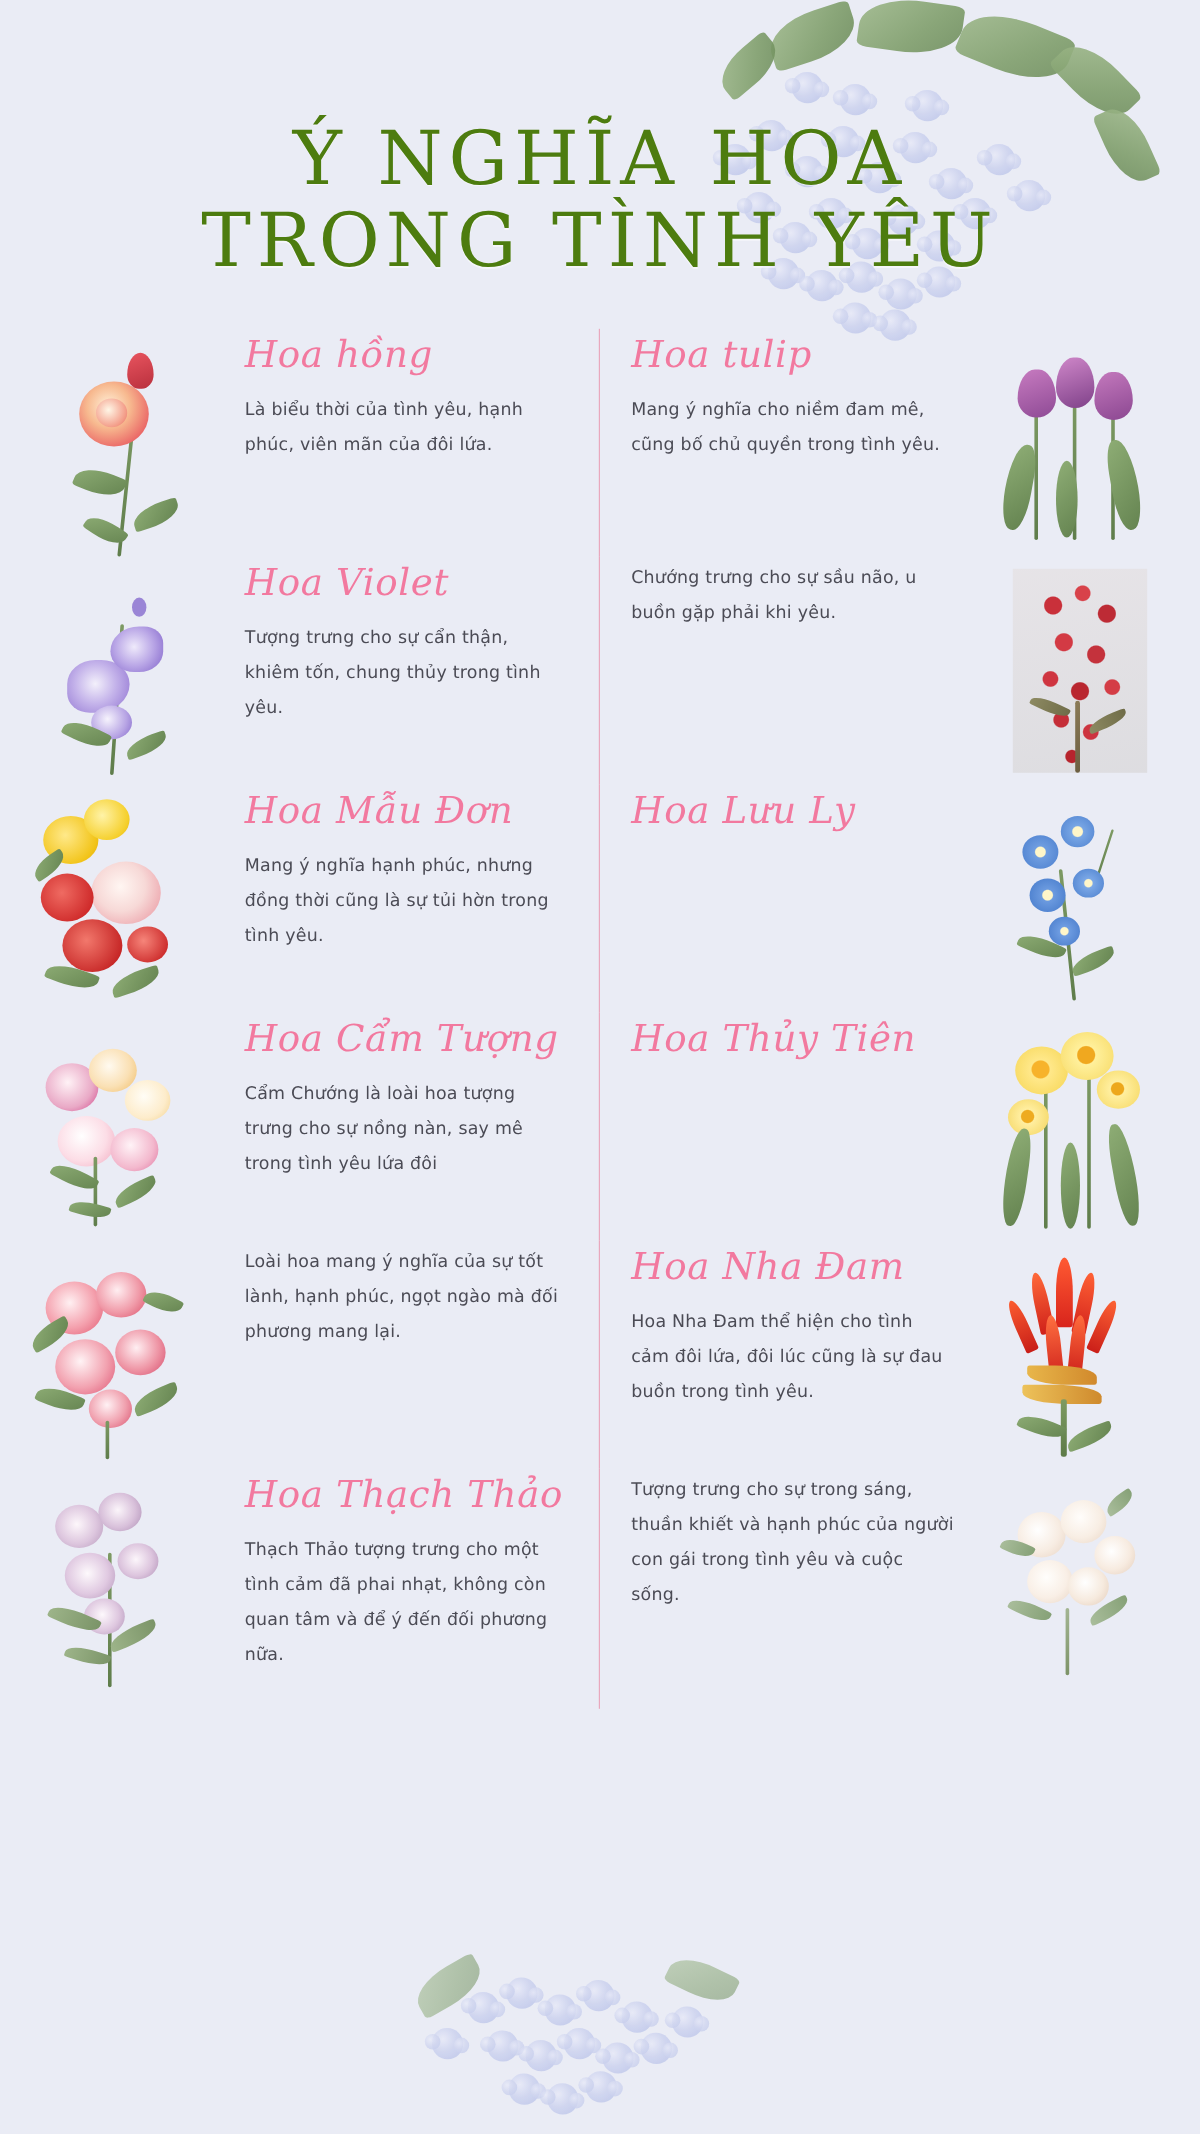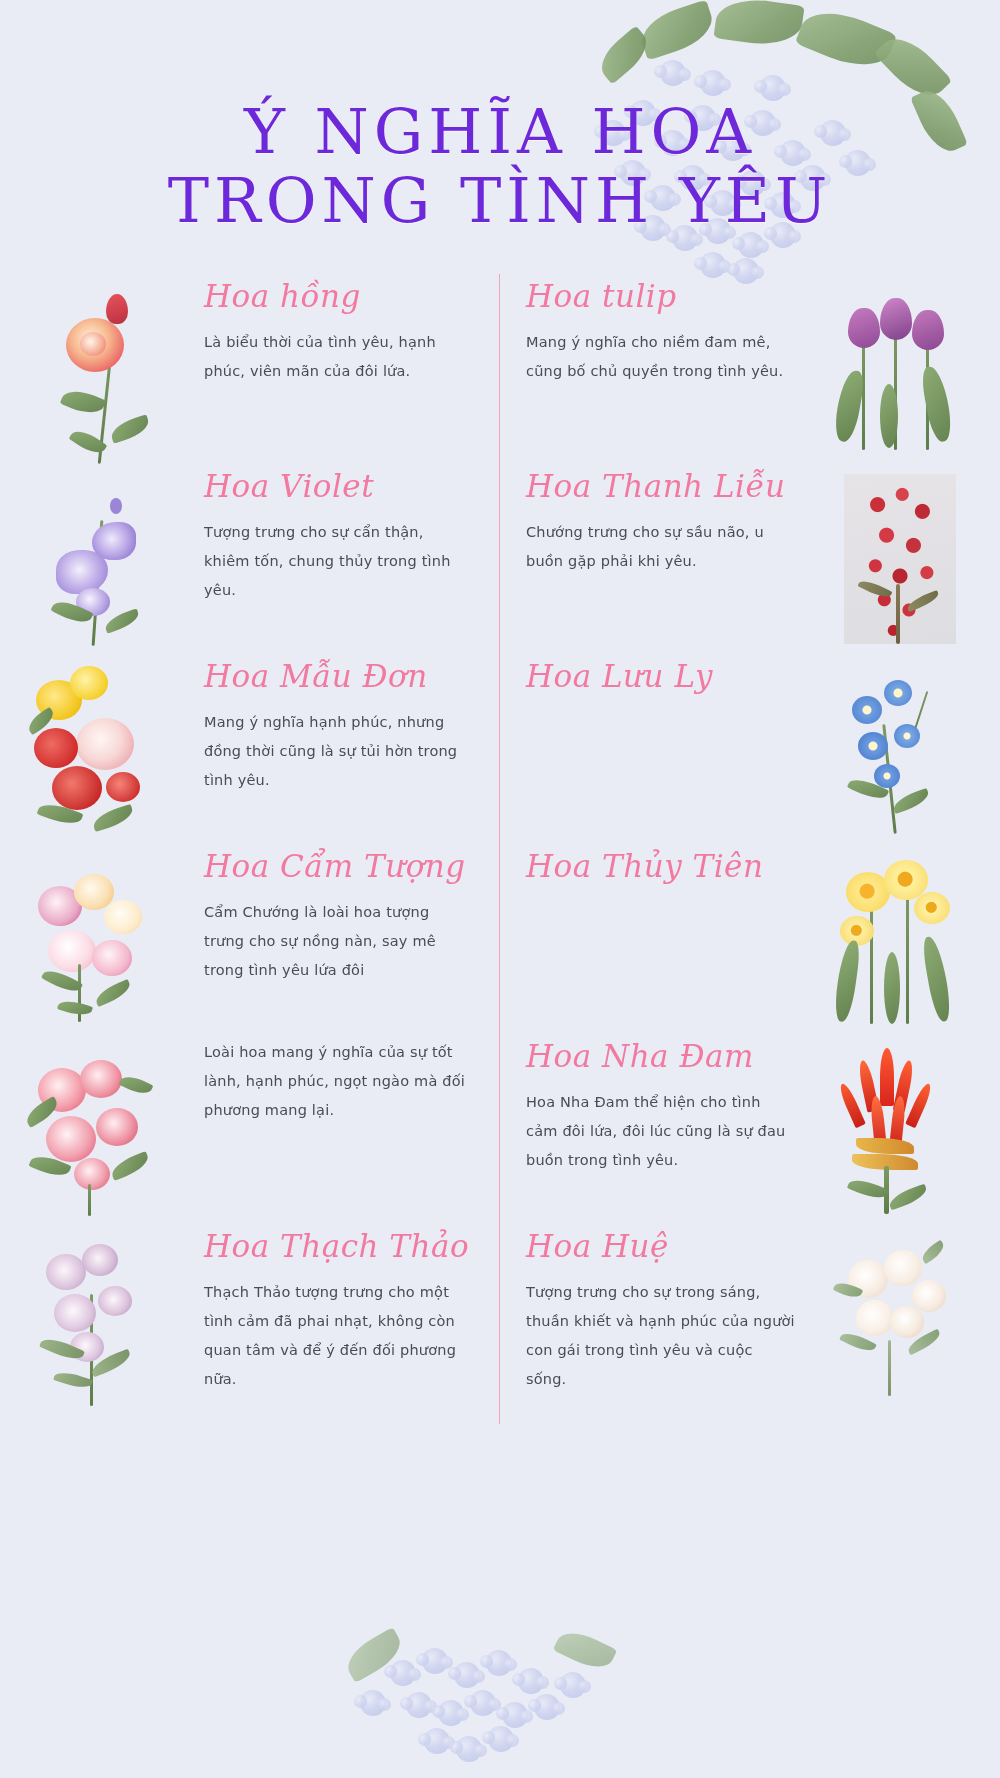--- a/index.html
+++ b/index.html
@@ -45,21 +45,21 @@
 
   
   .header {
     position: relative;
     padding-top: 58px;
     text-align: center;
     z-index: 4;
   }
   .title {
     font-family: "DejaVu Serif", serif;
-    color: #6d28d9;
+    color: #4d7c0f;
     font-size: 62px;
     line-height: 1.02;
     letter-spacing: 5px;
     font-weight: 400;
     text-shadow: 0 1px 0 rgba(255,255,255,.5);
   }
   .title .l2 { display: block; margin-top: 6px; }
 
   
   .grid {
@@ -253,21 +253,20 @@
       <div class="lf" style="left:86px; top:150px; width:36px; height:14px; transform:rotate(-20deg);"></div>
     </div>
   </div>
 
   <div class="text-cell left">
     <h2 class="flower-name">Hoa Violet</h2>
     <p class="flower-desc">Tượng trưng cho sự cẩn thận, khiêm tốn, chung thủy trong tình yêu.</p>
   </div>
 
   <div class="text-cell">
-    <h2 class="flower-name">Hoa Thanh Liễu</h2>
     <p class="flower-desc">Chướng trưng cho sự sầu não, u buồn gặp phải khi yêu.</p>
   </div>
 
   <div class="art-cell">
     <div class="art">
       <div style="position:absolute; left:22px; top:10px; width:112px; height:170px; background:
            radial-gradient(circle at 30% 18%, #c9303a 0 7px, transparent 8px),
            radial-gradient(circle at 52% 12%, #d8424a 0 6px, transparent 7px),
            radial-gradient(circle at 70% 22%, #bd2b35 0 7px, transparent 8px),
            radial-gradient(circle at 38% 36%, #d33a44 0 7px, transparent 8px),
@@ -413,21 +412,20 @@
       <div class="lf" style="left:36px; top:150px; width:38px; height:12px; background:linear-gradient(90deg,#9db489,#7b9468); transform:rotate(18deg);"></div>
     </div>
   </div>
 
   <div class="text-cell left">
     <h2 class="flower-name">Hoa Thạch Thảo</h2>
     <p class="flower-desc">Thạch Thảo tượng trưng cho một tình cảm đã phai nhạt, không còn quan tâm và để ý đến đối phương nữa.</p>
   </div>
 
   <div class="text-cell">
-    <h2 class="flower-name">Hoa Huệ</h2>
     <p class="flower-desc">Tượng trưng cho sự trong sáng, thuần khiết và hạnh phúc của người con gái trong tình yêu và cuộc sống.</p>
   </div>
 
   <div class="art-cell">
     <div class="art">
       <div class="blossom" style="left:26px; top:36px; width:40px; height:38px; background:radial-gradient(circle at 42% 40%, #ffffff, #f7ece2 55%, #e7d2c1 100%);"></div>
       <div class="blossom" style="left:62px; top:26px; width:38px; height:36px; background:radial-gradient(circle at 42% 40%, #fffdfb, #f8eee4 55%, #e9d5c4 100%);"></div>
       <div class="blossom" style="left:90px; top:56px; width:34px; height:32px; background:radial-gradient(circle at 42% 40%, #ffffff, #f7ebe0 55%, #e4cdbb 100%);"></div>
       <div class="blossom" style="left:34px; top:76px; width:38px; height:36px; background:radial-gradient(circle at 42% 40%, #fffefc, #f9efe6 55%, #e8d4c3 100%);"></div>
       <div class="blossom" style="left:68px; top:82px; width:34px; height:32px; background:radial-gradient(circle at 42% 40%, #ffffff, #f6eade 55%, #e2cab7 100%);"></div>

